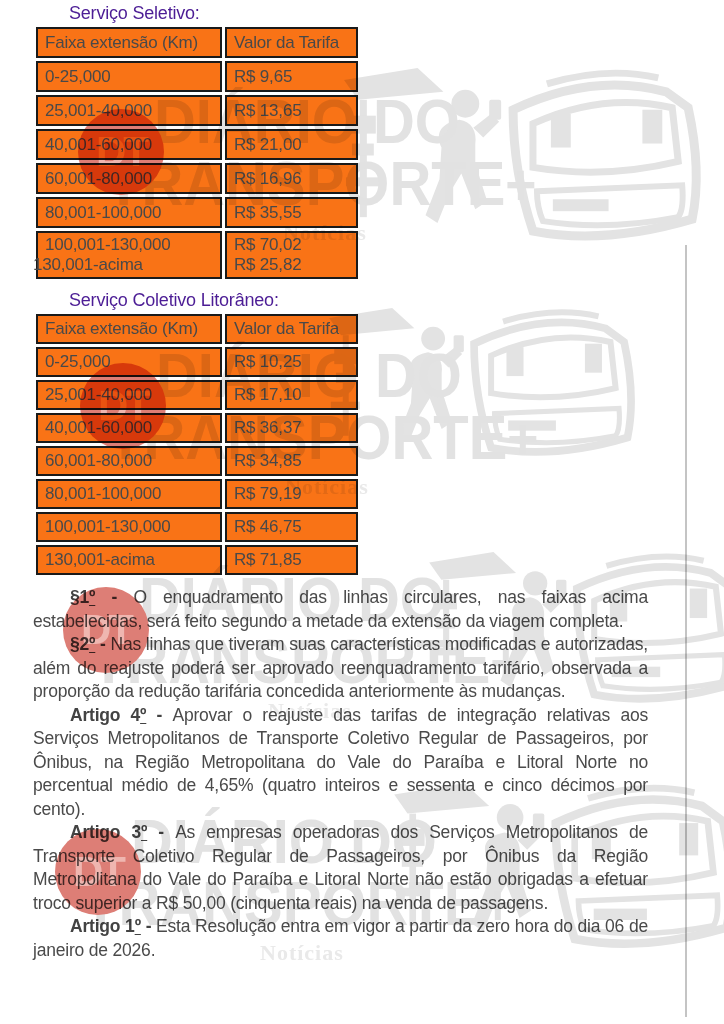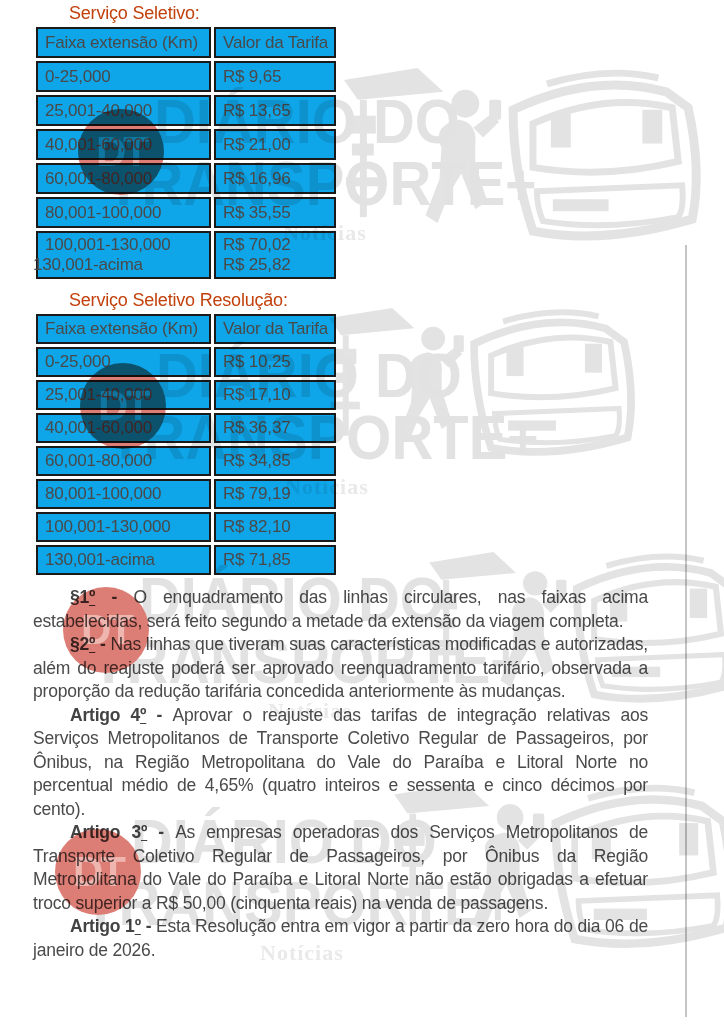--- a/index.html
+++ b/index.html
@@ -3,27 +3,27 @@
 <meta charset="utf-8">
 <style>
   html,body{margin:0;padding:0;background:#ffffff;}
   .page{
     position:relative;width:724px;height:1024px;background:#ffffff;overflow:hidden;
     font-family:"Liberation Sans","DejaVu Sans",sans-serif;color:#474747;
   }
   .content{position:absolute;inset:0;padding:2px 0 0 33px;z-index:1;}
 
   
-  .tbl-title{margin:0 0 0 36px;font-size:18px;line-height:22px;color:#c2410c;letter-spacing:-.2px;}
+  .tbl-title{margin:0 0 0 36px;font-size:18px;line-height:22px;color:#4c1d95;letter-spacing:-.2px;}
   .tbl-title.second{margin-top:7px;}
 
   
   table.tariff{border-collapse:separate;border-spacing:3px;margin:0;}
   table.tariff th,table.tariff td{
-    border:2px solid #1a1a1a;background:#0ea5e9;padding:0 6px 0 7px;
+    border:2px solid #1a1a1a;background:#f97316;padding:0 17px 0 7px;
     font-size:17px;font-weight:normal;text-align:left;color:#494949;
     white-space:nowrap;letter-spacing:-.2px;vertical-align:middle;
   }
   table.t1 th,table.t1 td{height:27px;}
   table.t2 th,table.t2 td{height:26px;}
   .col-faixa{width:158px;}
   .col-valor{width:102px;}
   tr.merged td{height:44px;}
   tr.merged .cline{height:20px;line-height:20px;}
   tr.merged .outd{margin-left:-12px;}
@@ -96,21 +96,21 @@
           <div class="cline outd">130,001-acima</div>
         </td>
         <td>
           <div class="cline">R$ 70,02</div>
           <div class="cline">R$ 25,82</div>
         </td>
       </tr>
     </tbody>
       </table>
 
-    <p class="tbl-title second">Serviço Seletivo Resolução:</p>
+    <p class="tbl-title second">Serviço Coletivo Litorâneo:</p>
     <table class="tariff t2">
       <tbody>
           <tr>
         <th class="col-faixa">Faixa extensão (Km)</th>
         <th class="col-valor">Valor da Tarifa</th>
       </tr>
       <tr>
         <td>0-25,000</td>
         <td>R$ 10,25</td>
       </tr>
@@ -125,21 +125,21 @@
       <tr>
         <td>60,001-80,000</td>
         <td>R$ 34,85</td>
       </tr>
       <tr>
         <td>80,001-100,000</td>
         <td>R$ 79,19</td>
       </tr>
       <tr>
         <td>100,001-130,000</td>
-        <td>R$ 82,10</td>
+        <td>R$ 46,75</td>
       </tr>
       <tr>
         <td>130,001-acima</td>
         <td>R$ 71,85</td>
       </tr>
     </tbody>
       </table>
 
     <div class="paras">
       <p><span class="lead"><span>§1</span><span class="ord">º</span><span> - </span></span><span>O enquadramento das linhas circulares, nas faixas acima estabelecidas, será feito segundo a metade da extensão da viagem completa.</span></p>

